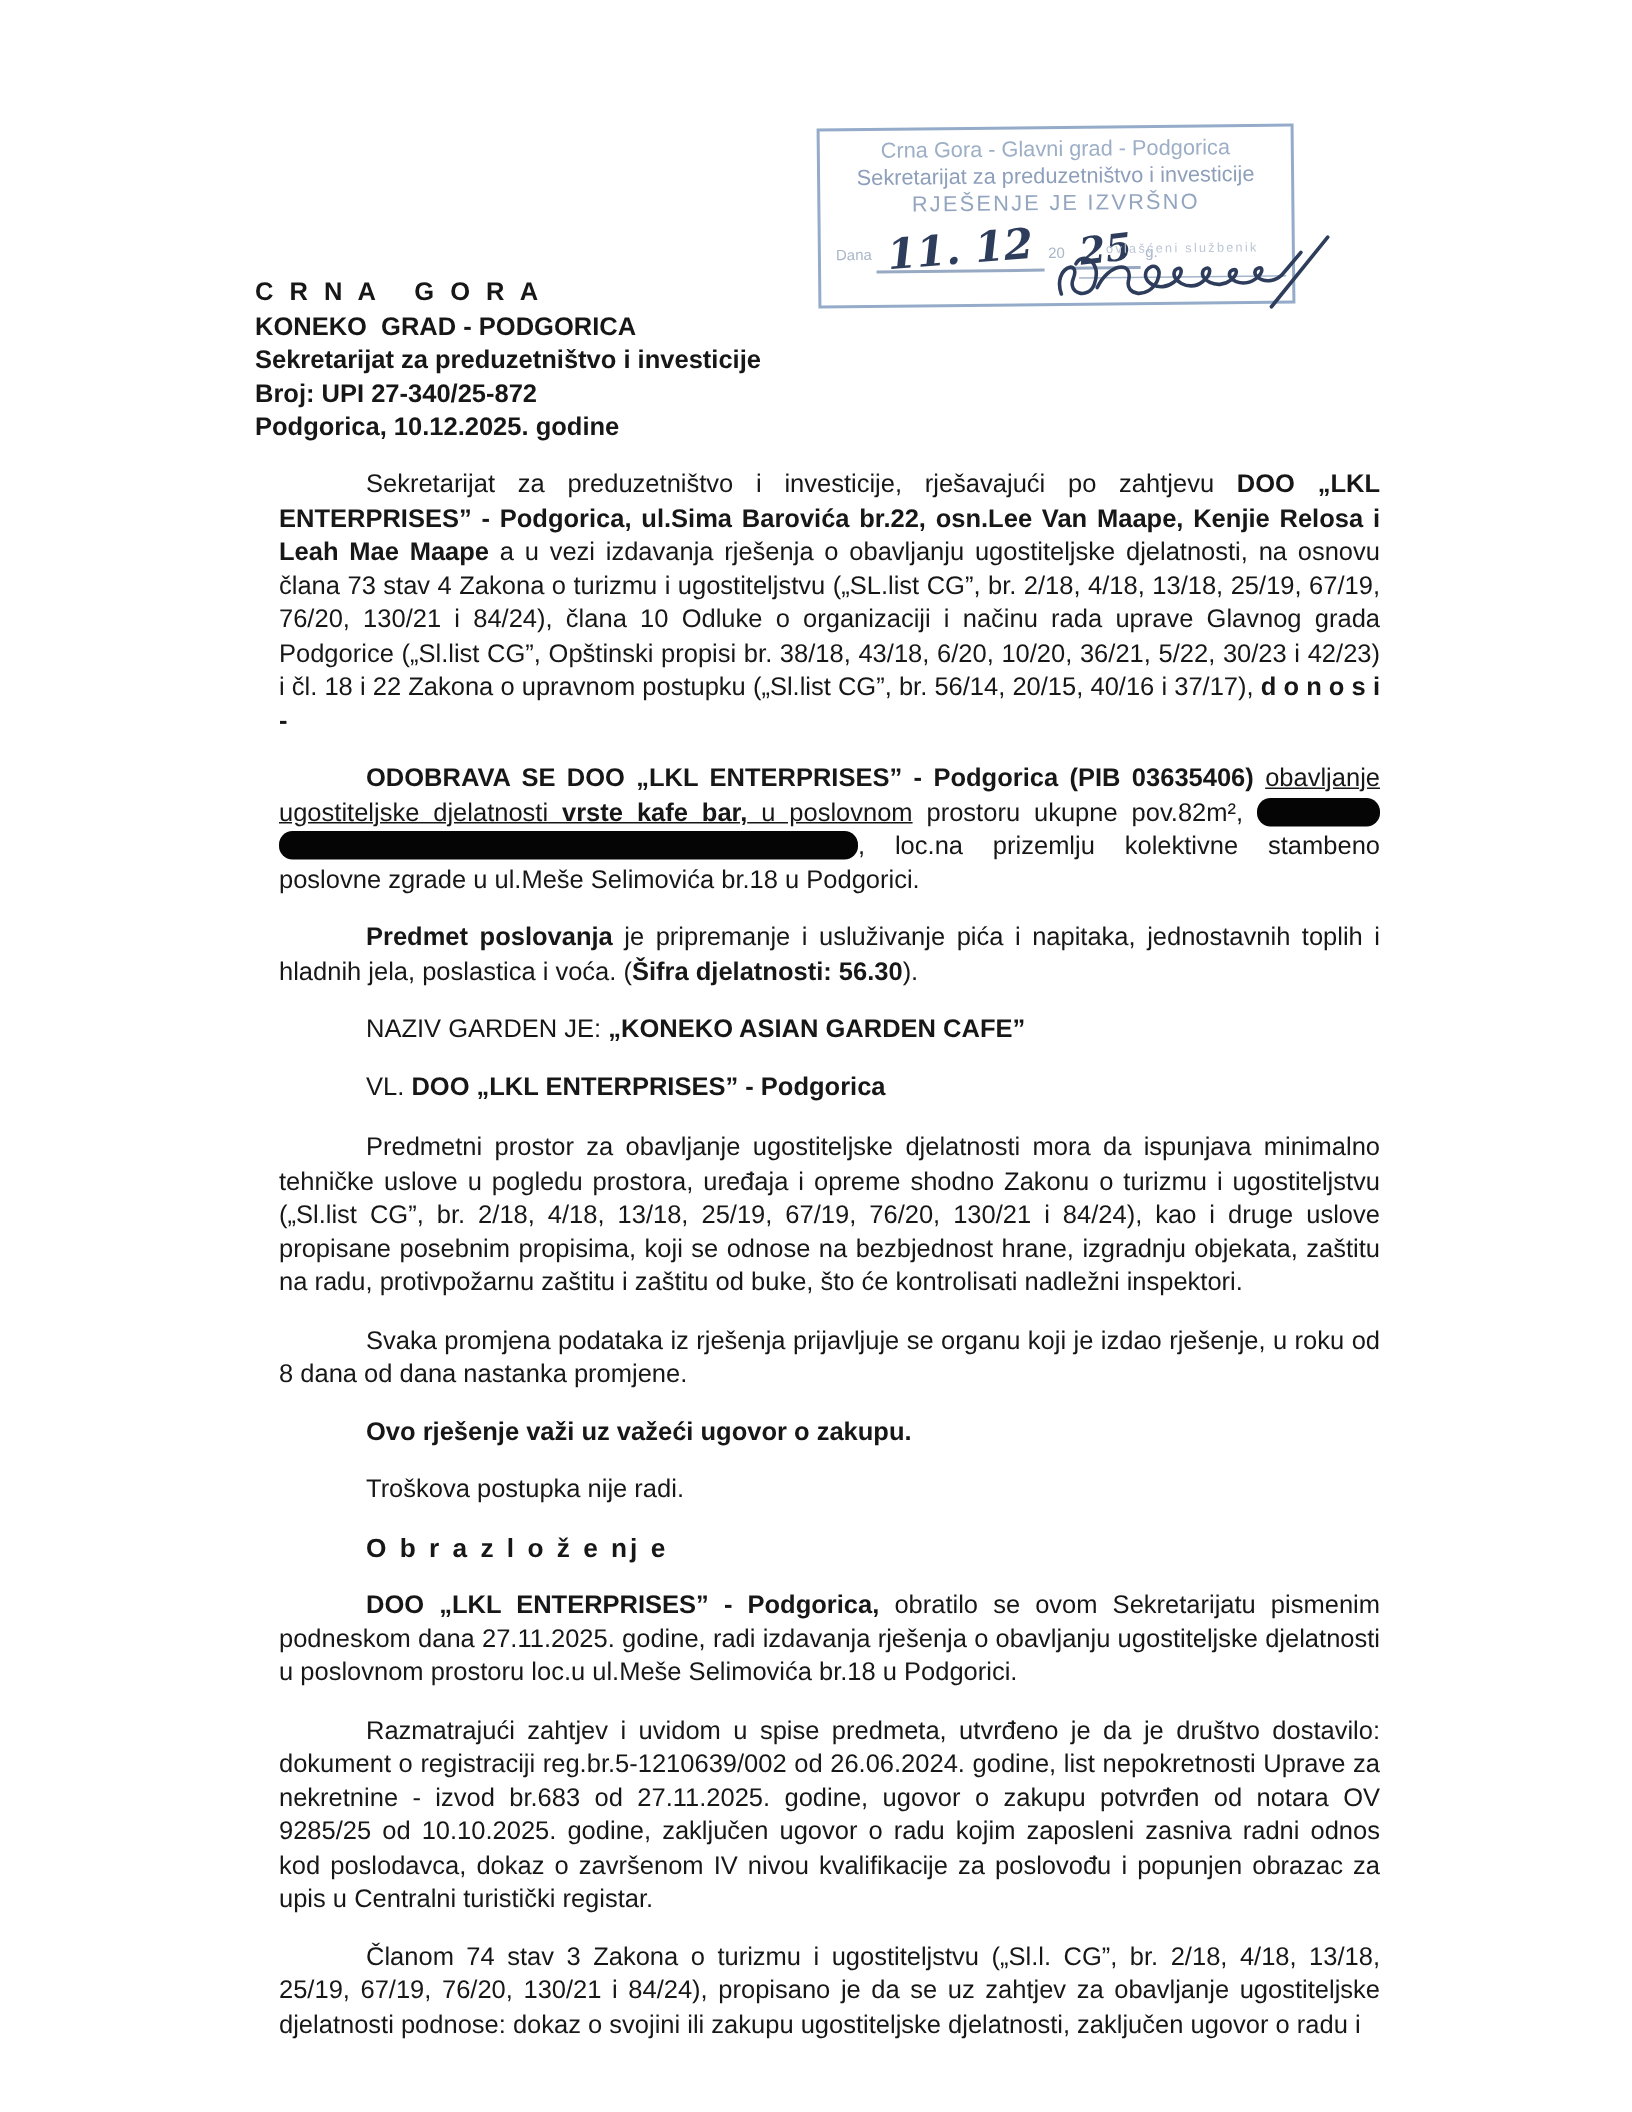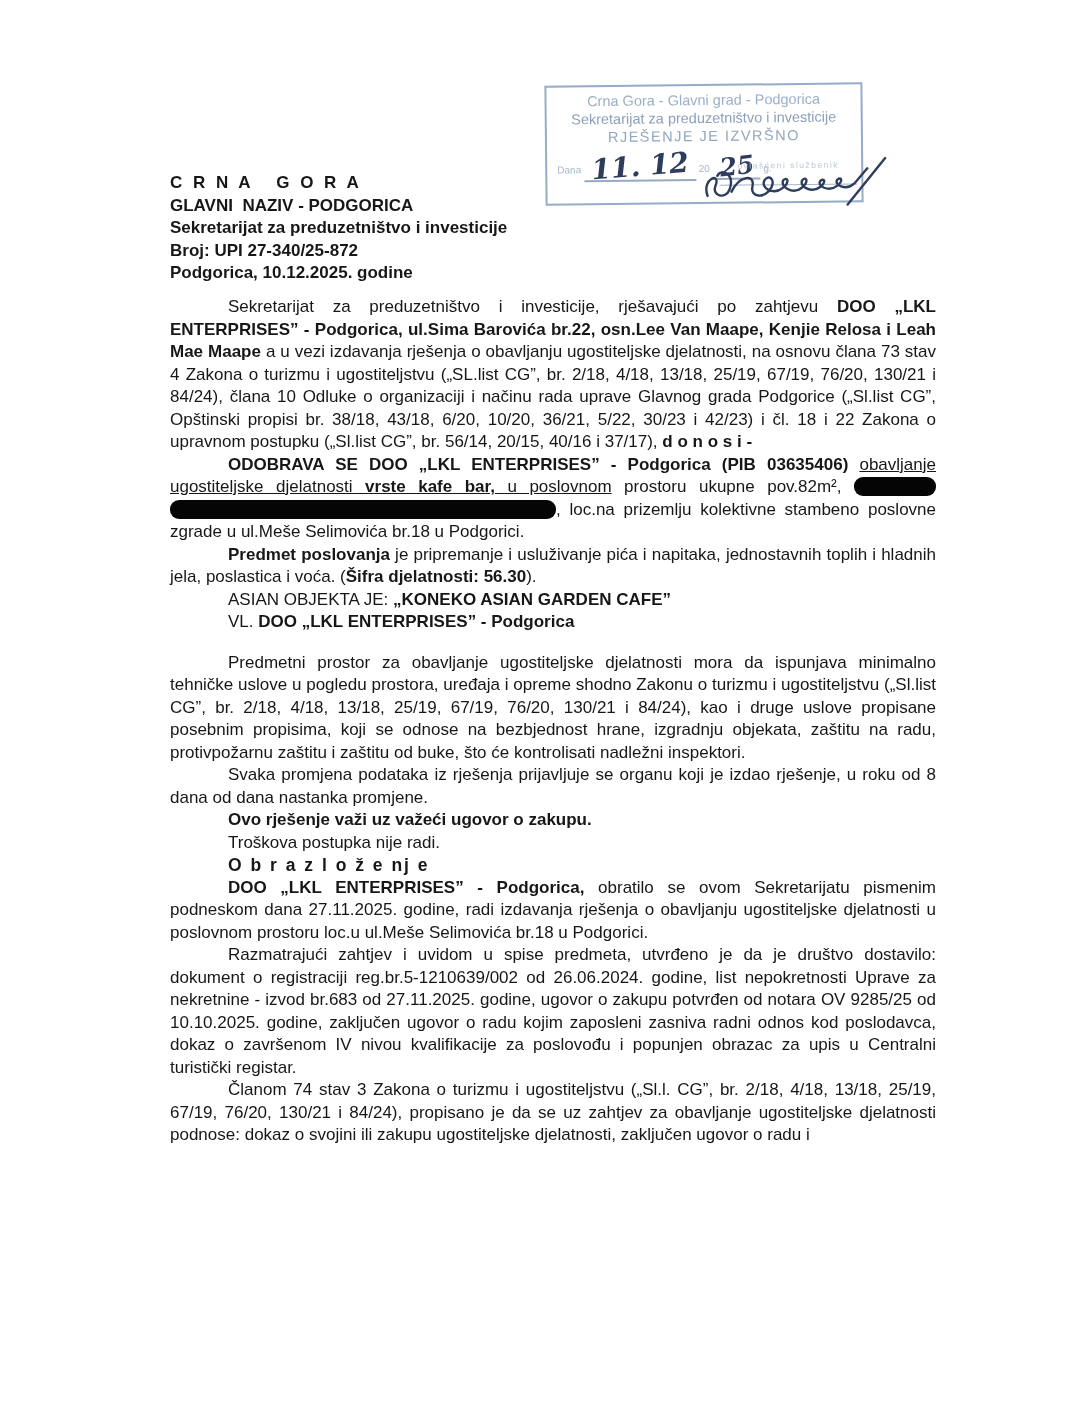--- a/index.html
+++ b/index.html
@@ -4,21 +4,21 @@
 <style>
   html,body{margin:0;padding:0;background:#ffffff;}
   .page{
     position:relative;width:1088px;height:1408px;background:#ffffff;
     font-family:"Liberation Sans",sans-serif;color:#171717;overflow:hidden;
   }
 
   
   .hdr{position:absolute;left:170px;top:172px;font-size:17px;line-height:22.5px;font-weight:700;}
   .hdr div{white-space:pre;}
-  .hdr .l1{letter-spacing:3px;}
+  .hdr .l1{letter-spacing:3px;margin-top:12px;}
   .hdr .l3,.hdr .l4,.hdr .l5{font-weight:700;}
 
   
   .stamp{
     position:absolute;left:545px;top:84px;width:318px;height:120px;
     border:2px solid rgba(114,143,184,0.75);
     transform:rotate(-0.6deg);
     color:#8d9fba;box-sizing:border-box;padding-top:5px;
   }
   .stamp .sl{ text-align:center;font-size:14.5px;line-height:18px;white-space:pre;}
@@ -35,21 +35,21 @@
   .hand-year{font-size:25px;transform:rotate(-6deg) translateY(3px);}
   .stamp-official{
     position:absolute;right:4px;bottom:16px;font-size:8.5px;letter-spacing:1.5px;
     color:#bcc7d6;border-bottom:1.5px solid rgba(125,148,180,0.7);
     padding:0 4px 14px 4px;width:130px;text-align:center;white-space:nowrap;
   }
   .signature{position:absolute;right:-38px;bottom:-22px;overflow:visible;}
 
   
   .content{position:absolute;left:170px;top:296px;width:766px;font-size:17px;line-height:22.5px;}
-  .content p{margin:0;text-align:justify;text-indent:58px;}
+  .content p{margin:16px;text-align:justify;text-indent:58px;}
   .b{font-weight:700;}
   .u{text-decoration:underline;}
   .redact{display:inline-block;background:#050505;border-radius:9px;height:19px;vertical-align:-4px;}
   .p-intro{margin-bottom:8px;}
   .h-center{
     text-align:center;font-weight:700;letter-spacing:2px;font-size:17.5px;
     margin:0;white-space:pre;text-indent:0;
   }
   .h-rjesenje{margin:8px 0 18px 0;}
   .h-obraz{margin:13px 0 15px 0;}
@@ -80,36 +80,36 @@
       <path d="M18 42 C12 24, 32 18, 26 32 C22 42, 36 46, 40 36 C46 20, 32 14, 28 22
                M42 38 C50 22, 66 20, 63 33 C60 44, 76 46, 82 34 C86 25, 79 21, 75 27 C71 35, 84 42, 93 35
                C101 29, 98 23, 94 27 C90 33, 103 42, 112 35 C120 29, 117 23, 113 27 C109 33, 122 41, 131 34
                C137 29, 135 25, 131 28 C127 33, 139 40, 148 33 C154 28, 152 24, 148 27 C144 32, 156 39, 165 31
                L178 16 M158 52 L196 6" stroke="#2e3d5c" stroke-width="2.4" fill="none" stroke-linecap="round"></path>
     </svg>
   </div>
 
   <div class="hdr">
     <div class="l1">C R N A   G O R A</div>
-    <div class="l2">GLAVNI  NAZIV - PODGORICA</div>
+    <div class="l2">KONEKO  GRAD - PODGORICA</div>
     <div class="l3">Sekretarijat za preduzetništvo i investicije</div>
     <div class="l4">Broj: UPI 27-340/25-872</div>
     <div class="l5">Podgorica, 10.12.2025. godine</div>
   </div>
 
   <div class="content">
     <p class="p-intro"><span>Sekretarijat za preduzetništvo i investicije, rješavajući po zahtjevu </span><span class="b">DOO „LKL ENTERPRISES” - Podgorica, ul.Sima Barovića br.22, osn.Lee Van Maape, Kenjie Relosa i Leah Mae Maape</span><span> a u vezi izdavanja rješenja o obavljanju ugostiteljske djelatnosti, na osnovu člana 73 stav 4 Zakona o turizmu i ugostiteljstvu („SL.list CG”, br. 2/18, 4/18, 13/18, 25/19, 67/19, 76/20, 130/21 i 84/24), člana 10 Odluke o organizaciji i načinu rada uprave Glavnog grada Podgorice („Sl.list CG”, Opštinski propisi br. 38/18, 43/18, 6/20, 10/20, 36/21, 5/22, 30/23 i 42/23) i čl. 18 i 22 Zakona o upravnom postupku („Sl.list CG”, br. 56/14, 20/15, 40/16 i 37/17), </span><span class="b">d o n o s i -</span></p>
 
 
     <p class="p-odobrava"><span class="b">ODOBRAVA SE DOO „LKL ENTERPRISES” - Podgorica (PIB 03635406) </span><span class="u">obavljanje ugostiteljske djelatnosti </span><span class="b u">vrste kafe bar,</span><span class="u"> u poslovnom</span><span> prostoru ukupne pov.82m², </span><span class="redact" style="width: 82px;"></span><span> </span><span class="redact" style="width: 386px;"></span><span>, loc.na prizemlju kolektivne stambeno poslovne zgrade u ul.Meše Selimovića br.18 u Podgorici.</span></p>
 
     <p class="p-predmet"><span class="b">Predmet poslovanja</span><span> je pripremanje i usluživanje pića i napitaka, jednostavnih toplih i hladnih jela, poslastica i voća.  (</span><span class="b">Šifra djelatnosti: 56.30</span><span>).</span></p>
 
     <div class="naziv">
-      <p><span>ASIAN OBJEKTA JE: </span><span class="b">„KONEKO ASIAN GARDEN CAFE”</span></p>
+      <p><span>NAZIV GARDEN JE: </span><span class="b">„KONEKO ASIAN GARDEN CAFE”</span></p>
       <p><span>VL. </span><span class="b">DOO „LKL ENTERPRISES” - Podgorica</span></p>
     </div>
 
     <p><span>Predmetni prostor za obavljanje ugostiteljske djelatnosti mora da ispunjava minimalno tehničke uslove u pogledu prostora, uređaja i opreme shodno Zakonu o turizmu i ugostiteljstvu („Sl.list CG”, br. 2/18, 4/18, 13/18, 25/19, 67/19, 76/20, 130/21 i 84/24), kao i druge uslove propisane posebnim propisima, koji se odnose na bezbjednost hrane, izgradnju objekata, zaštitu na radu, protivpožarnu zaštitu i zaštitu od buke, što će kontrolisati nadležni inspektori.</span></p>
     <p><span>Svaka promjena podataka iz rješenja prijavljuje se organu koji je izdao rješenje, u roku od 8 dana od dana nastanka promjene.</span></p>
     <p><span class="b">Ovo rješenje važi uz važeći ugovor o zakupu.</span></p>
     <p class="p-troskova"><span>Troškova postupka nije radi.</span></p>
 
     <p class="h-center h-obraz">O b r a z l o ž e nj e</p>
 

